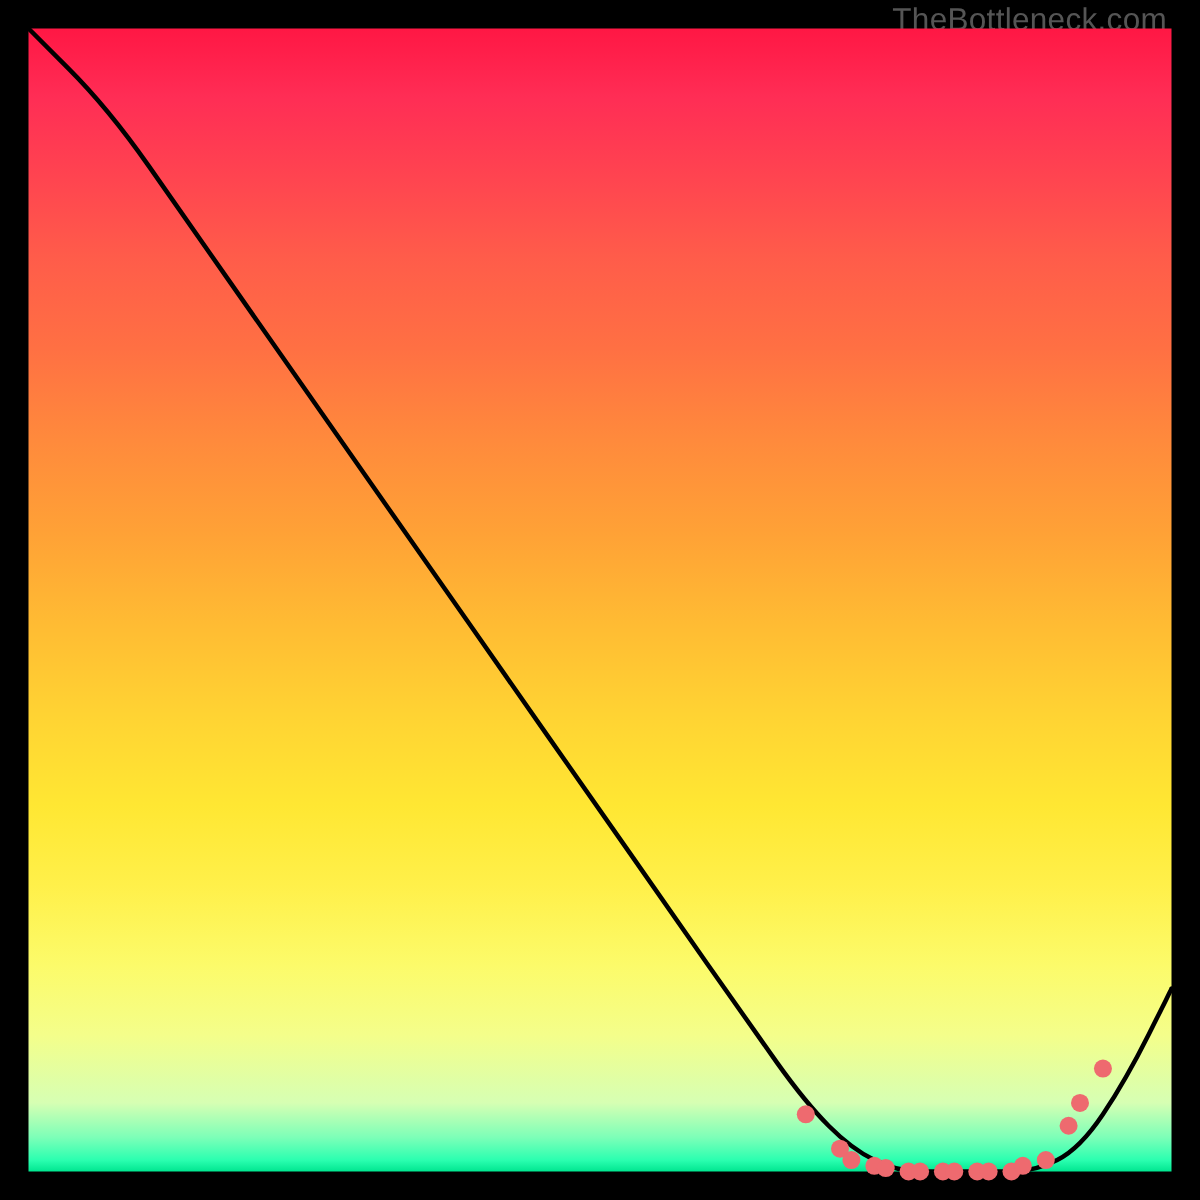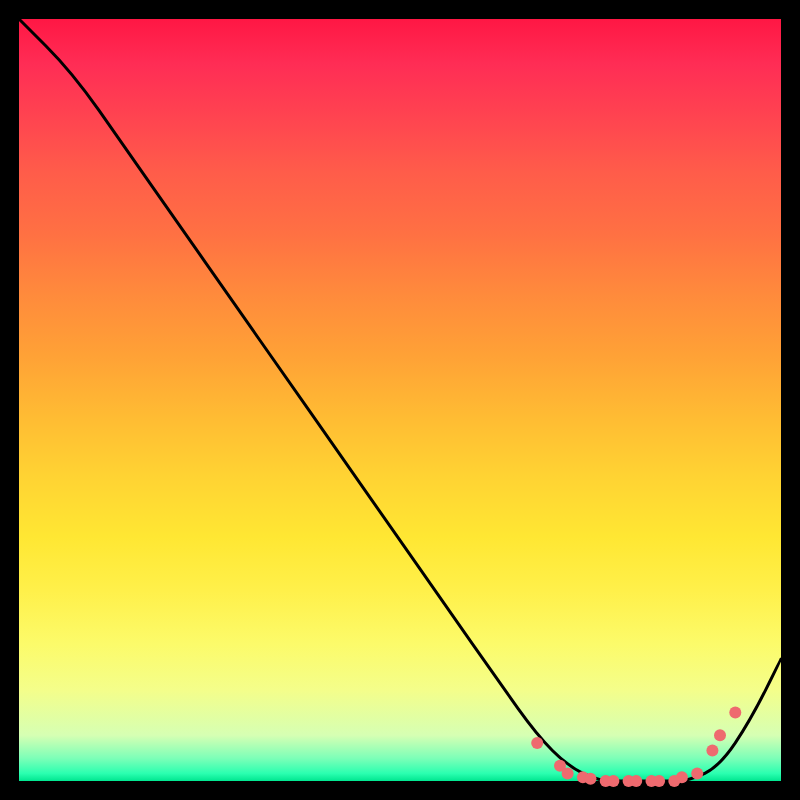--- a/index.html
+++ b/index.html
@@ -69,20 +69,21 @@
     top: 0;
     width: 100%;
     height: 100%;
     overflow: visible;
   }
 </style>
 </head>
 <body>
 
 <div class="frame">
+  <div class="attribution">TheBottleneck.com</div>
 
   <div class="plot-area">
     <div class="gradient-bg"></div>
 
     <svg class="curve" viewBox="0 0 762 762" preserveAspectRatio="none">
       <g>
         <path id="curve-path" fill="none" stroke="#000" stroke-width="3" stroke-linecap="round" stroke-linejoin="round" d="M 0.0 0.0 Q 0.0 0.0 26.7 26.7 Q 53.3 53.3 80.0 91.4 Q 106.7 129.5 133.3 167.6 Q 160.0 205.7 186.7 243.8 Q 213.4 281.9 240.0 320.0 Q 266.7 358.1 293.4 396.2 Q 320.0 434.3 346.7 472.4 Q 373.4 510.5 400.1 548.6 Q 426.7 586.7 453.4 624.8 Q 480.1 662.9 499.1 689.6 Q 518.2 716.3 533.4 731.5 Q 548.6 746.8 563.9 754.4 Q 579.1 762.0 594.4 762.0 Q 609.6 762.0 624.8 762.0 Q 640.1 762.0 655.3 762.0 Q 670.6 762.0 685.8 754.4 Q 701.0 746.8 716.3 723.9 Q 731.5 701.0 746.8 670.6 T 762.0 640.1"></path>
       </g>
       <g id="dots-group">
           <circle cx="518.2" cy="723.9" r="6" fill="#ee6a6f"></circle>

